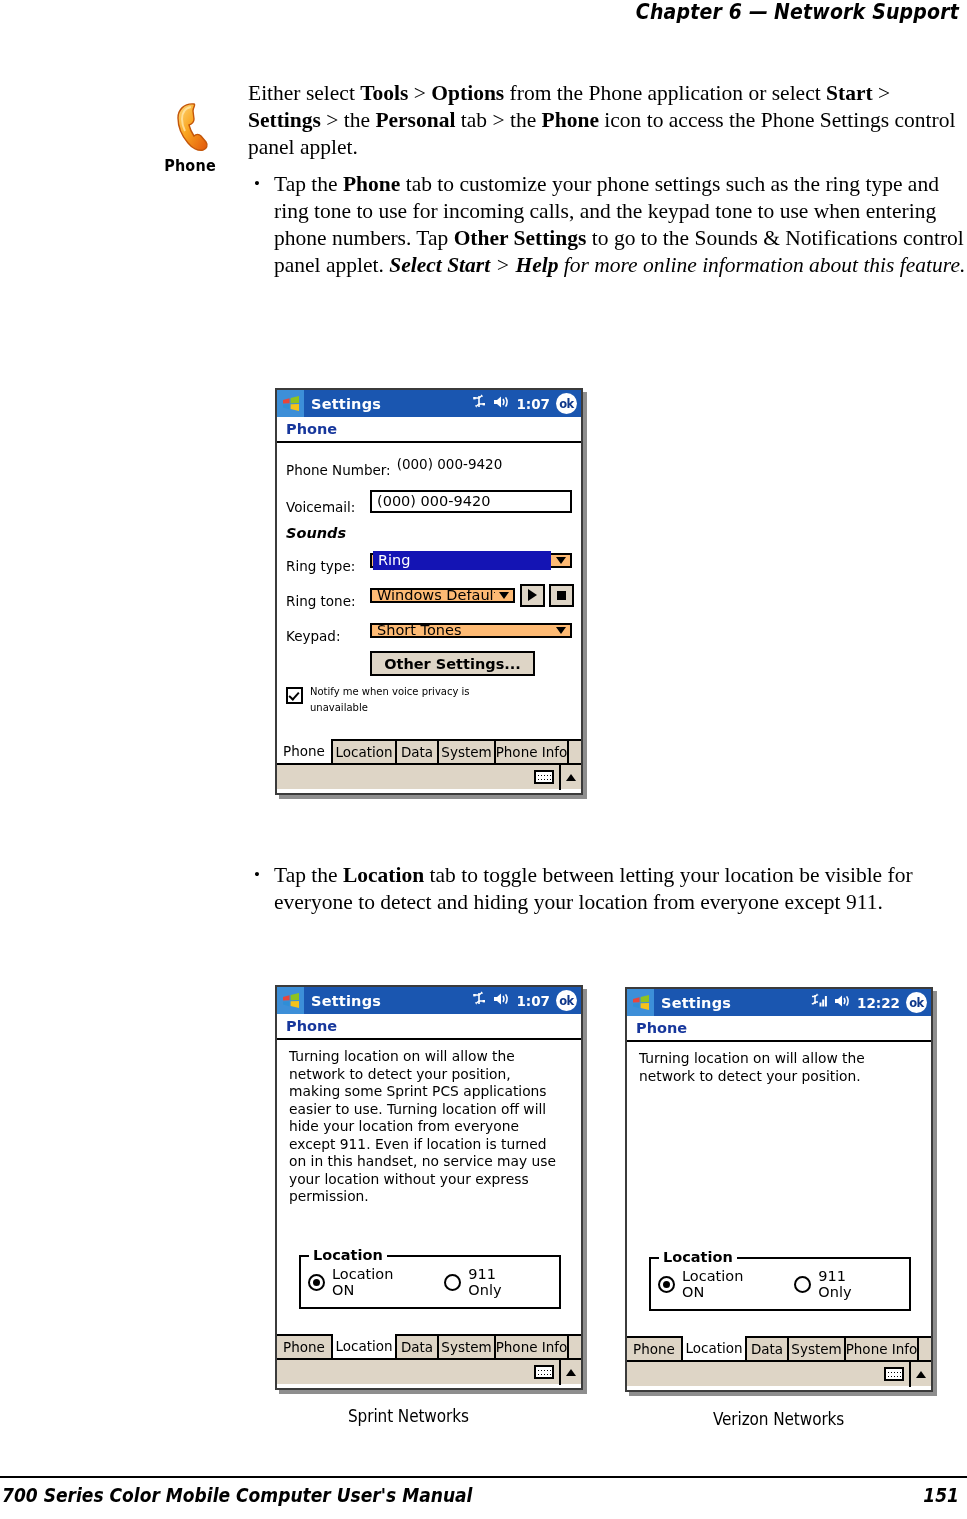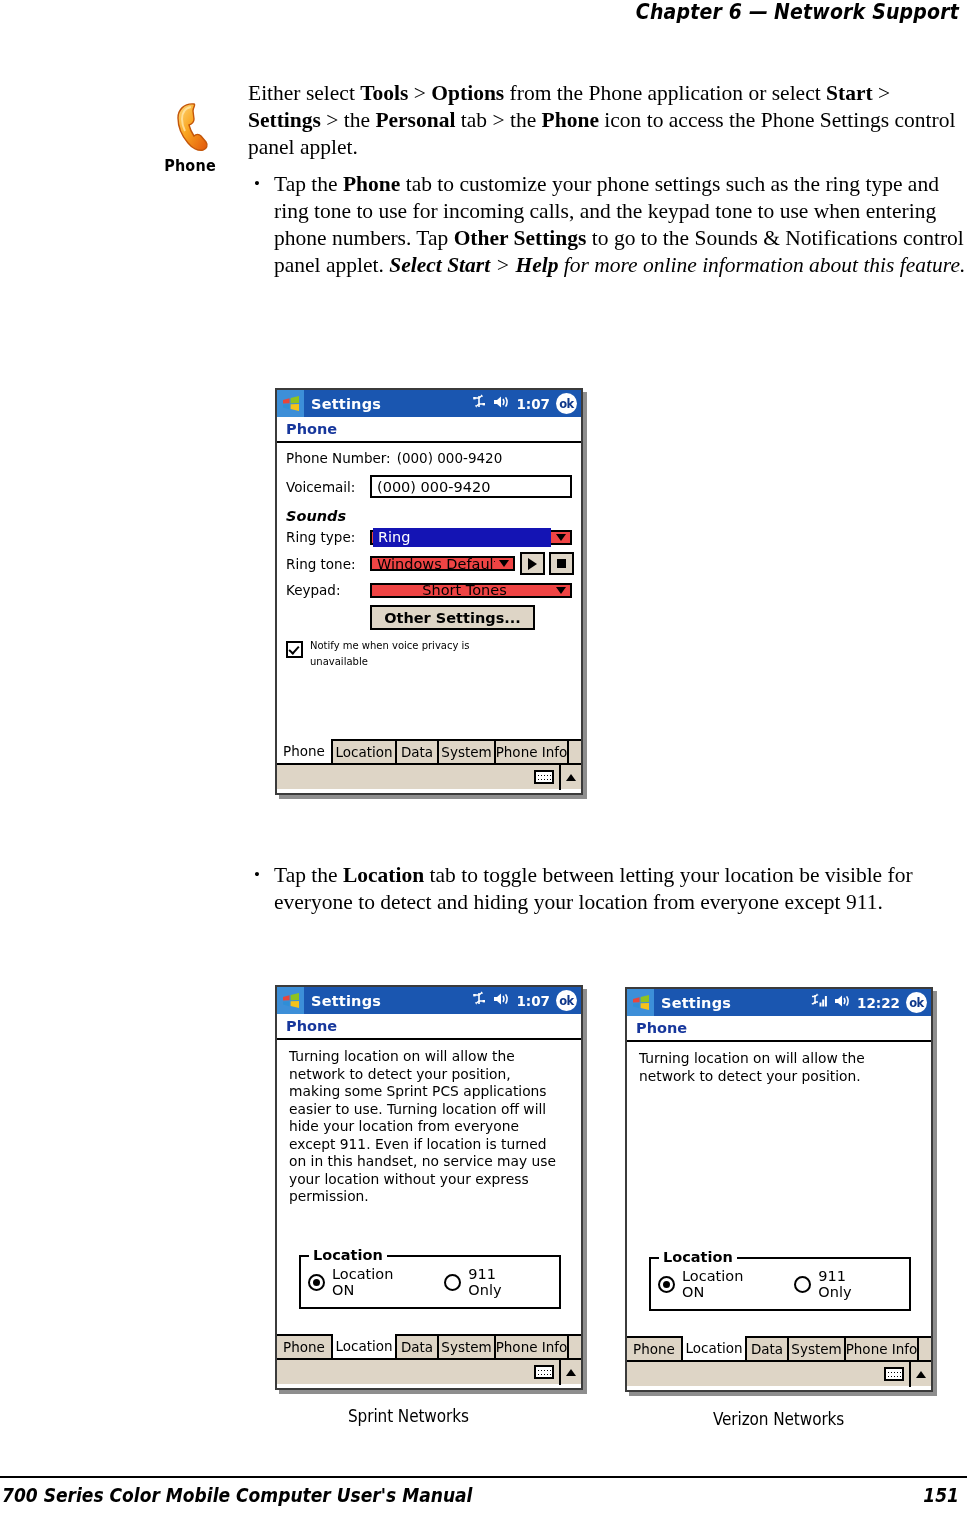--- a/index.html
+++ b/index.html
@@ -197,21 +197,21 @@
     padding: 7px 9px 0 9px;
     box-sizing: border-box;
   }
 
   .row {
     display: flex;
     align-items: center;
     margin-bottom: 7px;
     font-size: 13.5px;
   }
-  .row .lbl { flex: 0 0 auto; }
+  .row .lbl { flex: 0 0 auto; margin-top: 12px; }
   .label-w { width: 84px; }
 
   .ro-value { font-size: 13.5px; margin-left: 6px; }
 
   .textbox {
     border: 2px solid #000;
     background: #fff;
     height: 23px;
     display: flex;
     align-items: center;
@@ -220,27 +220,26 @@
     font-size: 14.5px;
   }
   .group-head {
     font-weight: bold;
     font-size: 14.5px;
     margin: 2px 0 5px 0;
     font-style: italic;
   }
   .combo {
     border: 2px solid #000;
-    background: #ef4444;
+    background: #fdba74;
     height: 15px;
     display: flex;
     align-items: center;
     box-sizing: border-box;
     position: relative;
-    text-align: center;
   }
   .combo .combo-text {
     padding-left: 5px;
     font-size: 14.5px;
     flex: 1 1 auto;
     white-space: nowrap;
     overflow: hidden;
   }
   .combo.selected .combo-text {
     background: #1414b4;

